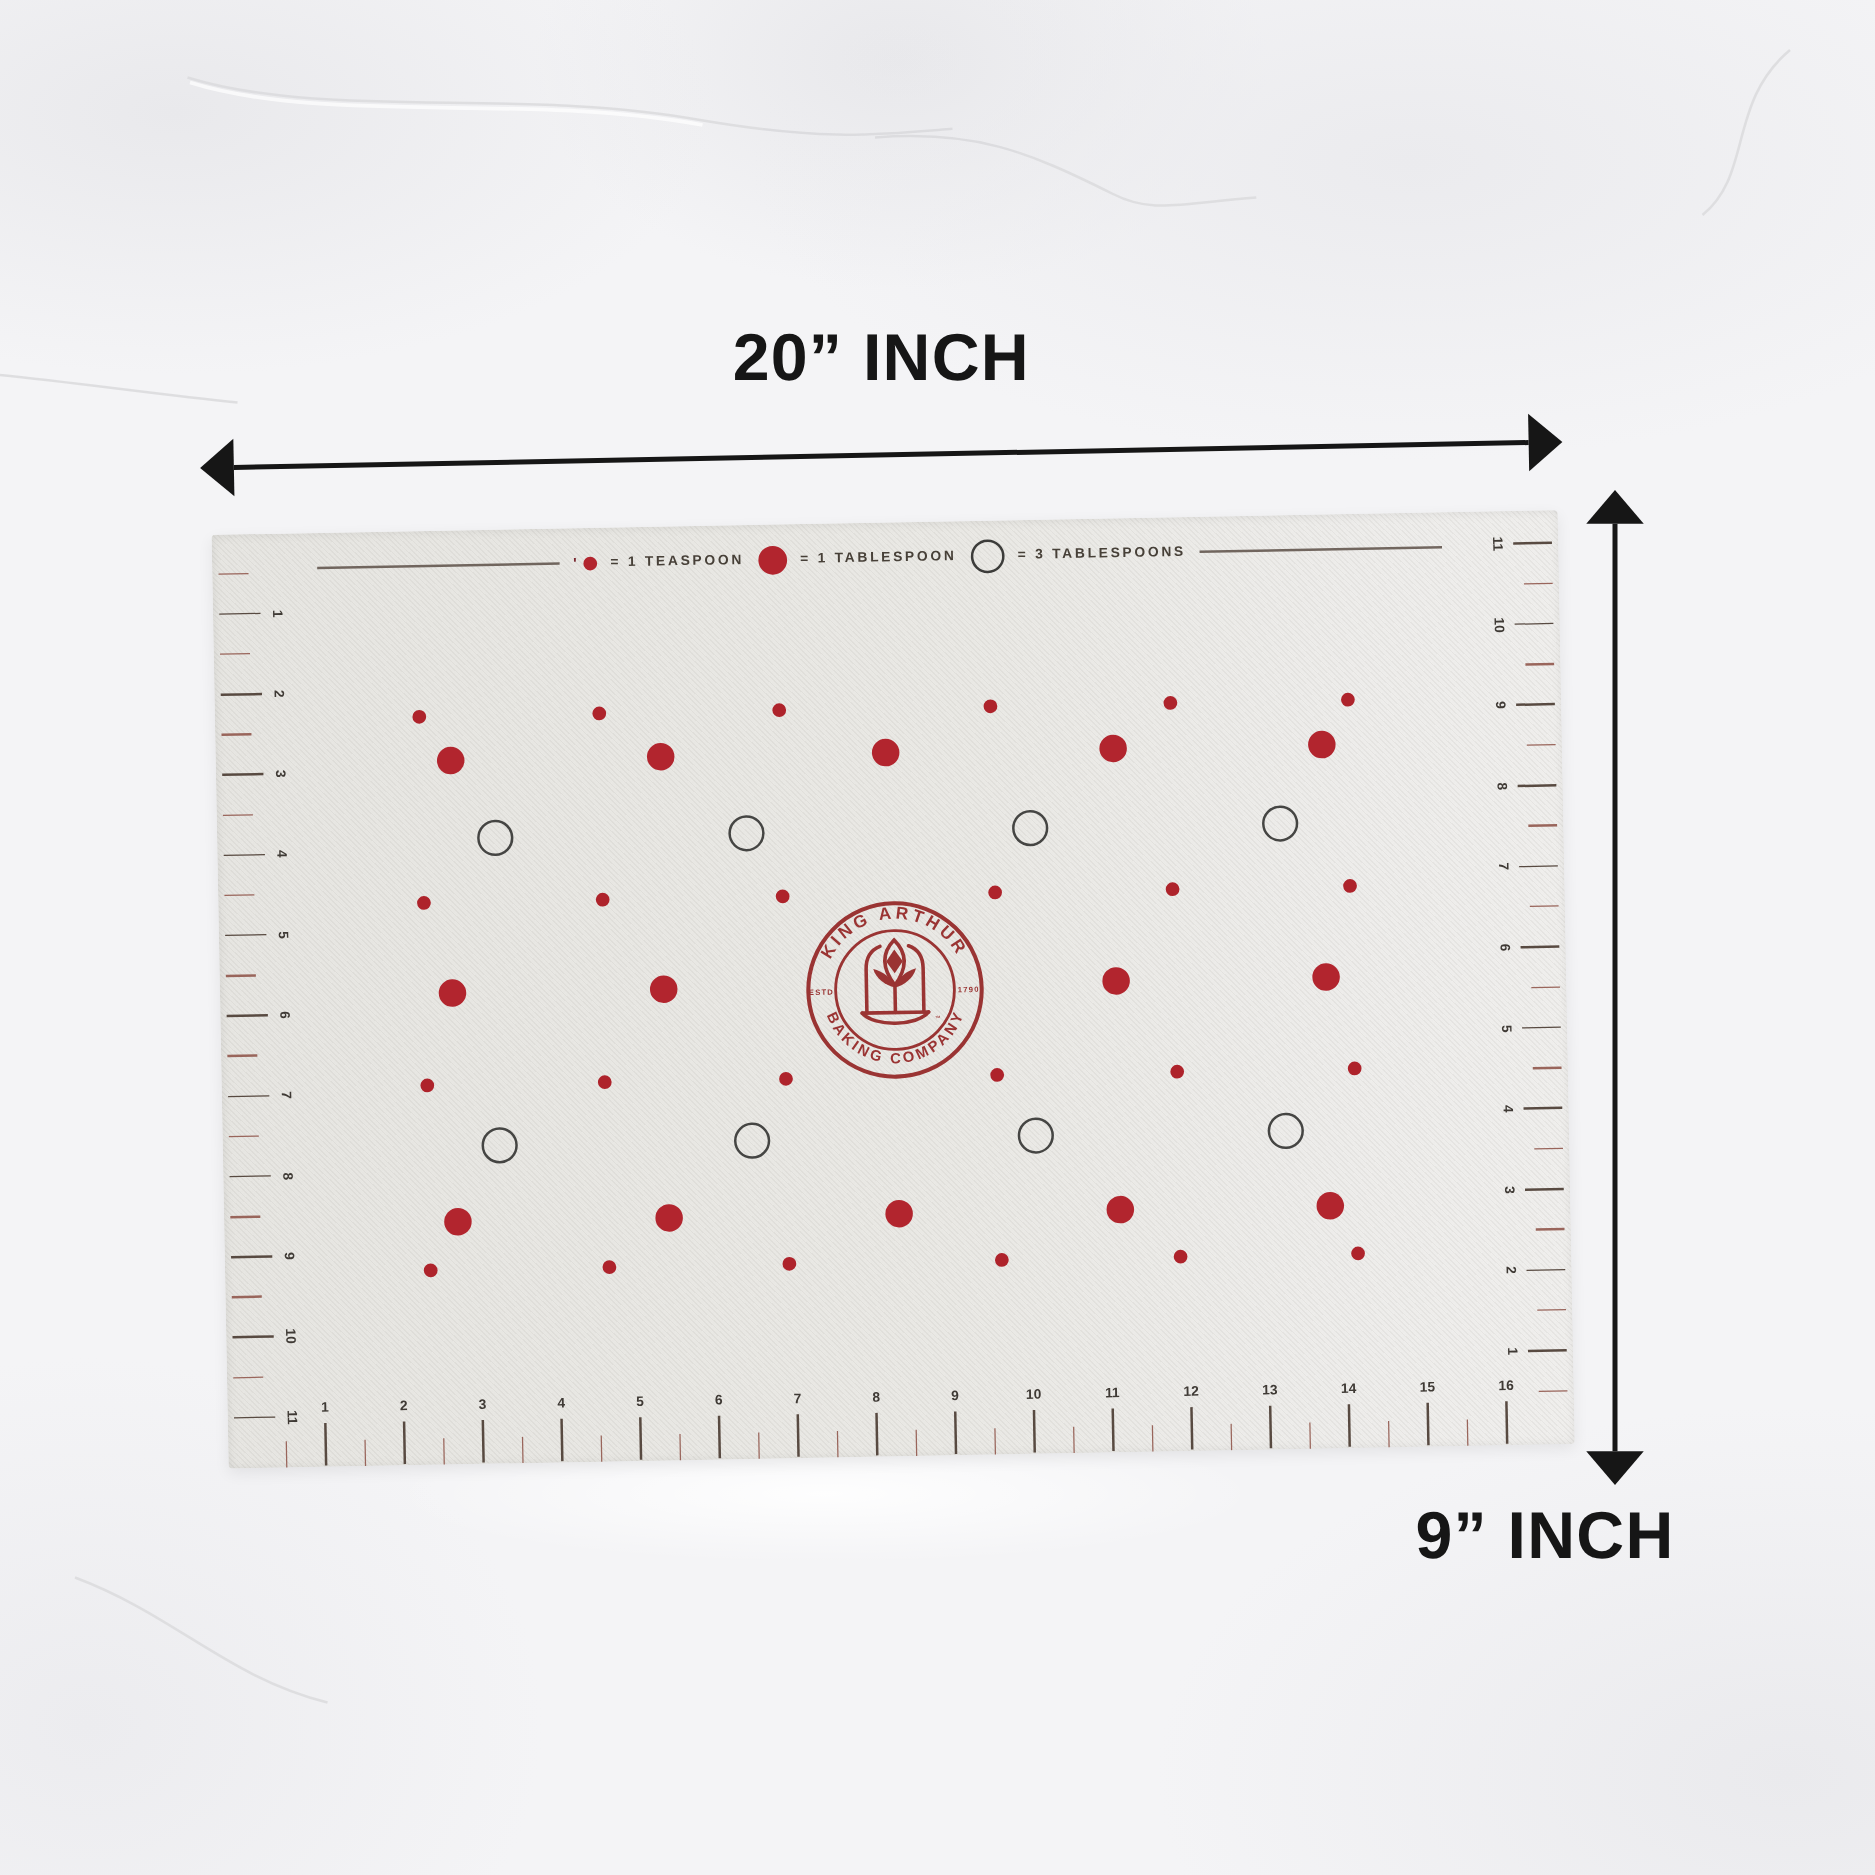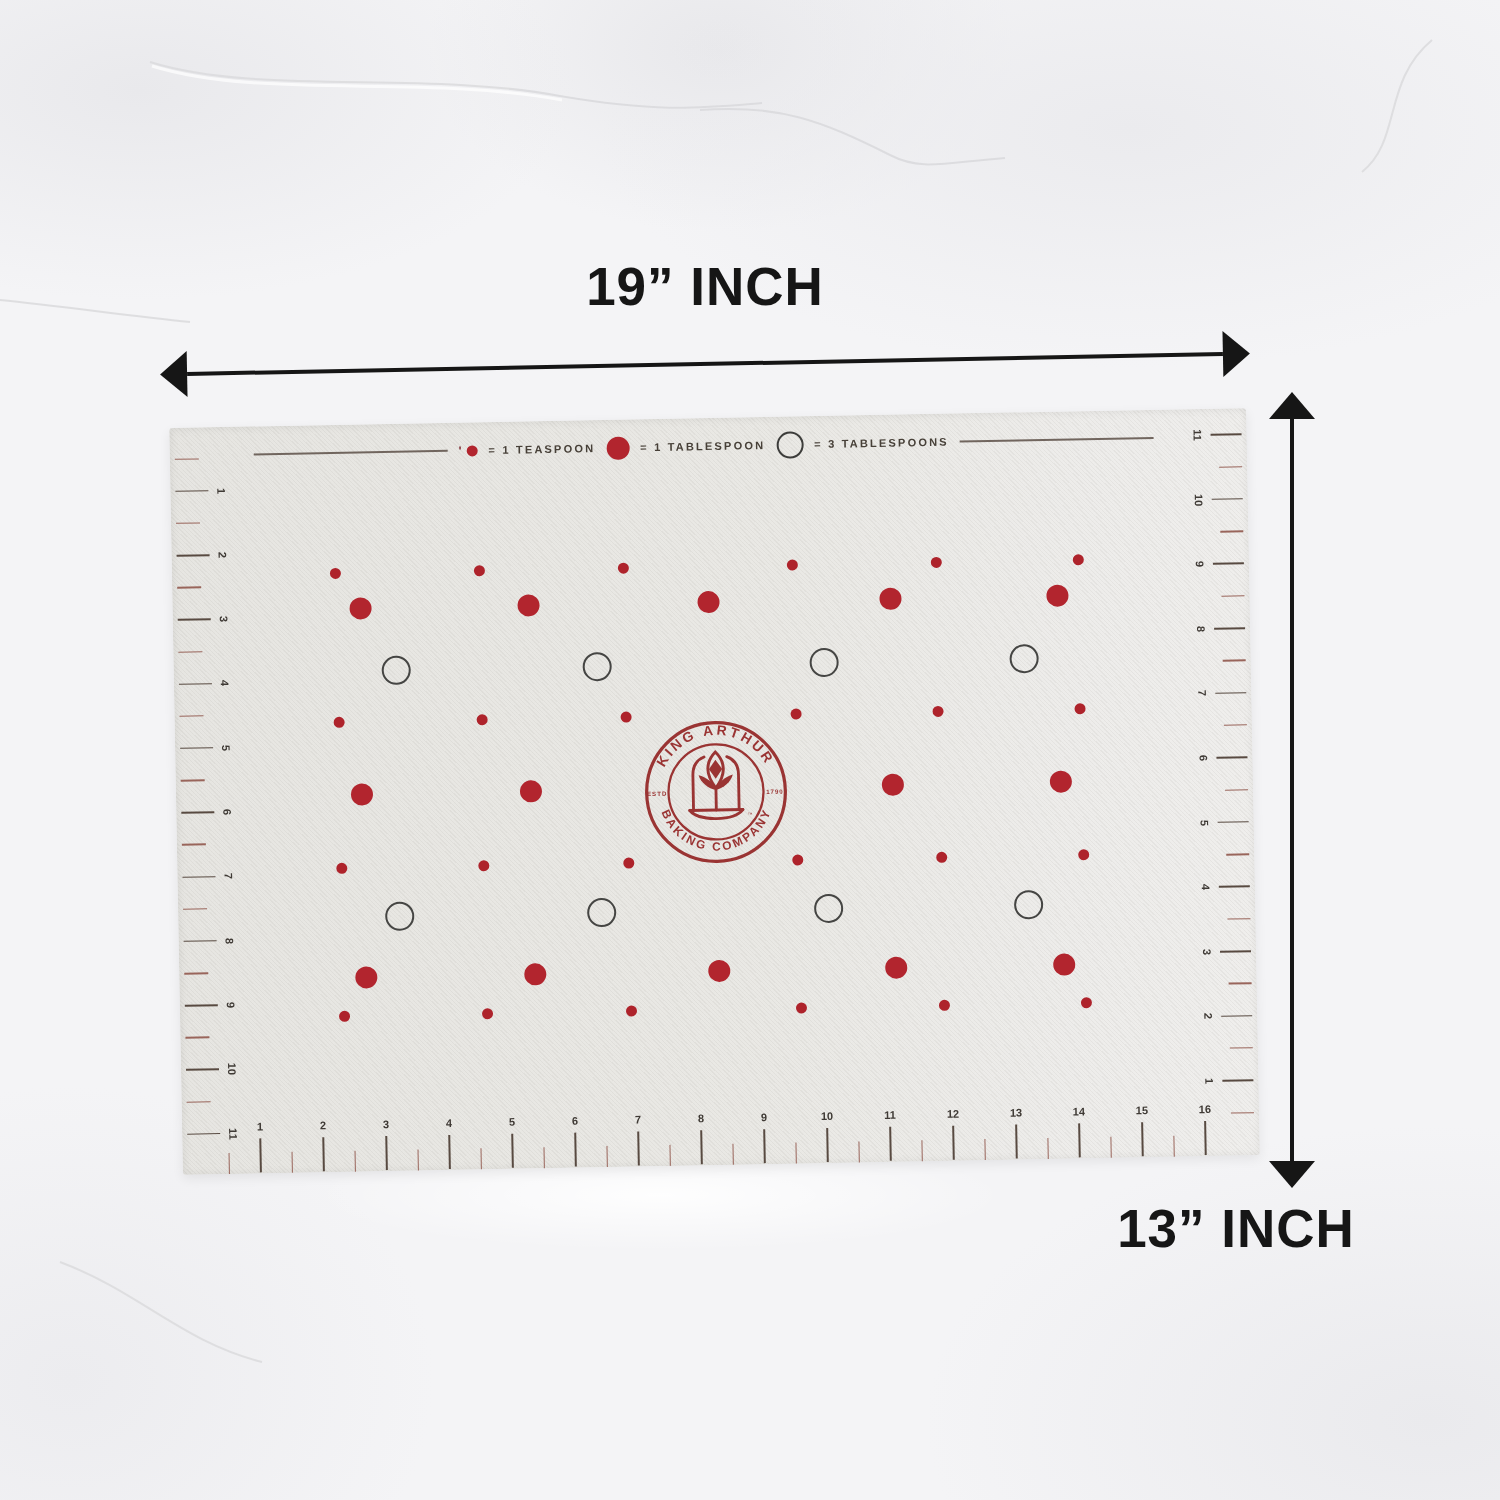--- a/index.html
+++ b/index.html
@@ -92,33 +92,33 @@
     <path d="M700,110 C780,104 822,121 890,155 C921,171 942,163 1005,158"></path>
     <path d="M0,300 C60,306 130,316 190,322"></path>
     <path d="M1432,40 C1382,82 1402,140 1362,172"></path>
     <path d="M60,1262 C140,1292 182,1342 262,1362"></path>
   </g>
   <g fill="none" stroke="#ffffff" stroke-width="3" opacity="0.7">
     <path d="M152,66 C262,100 422,74 562,100"></path>
   </g>
 </svg>
 
-<div class="dim-label" id="width-label">19” INCH</div>
+<div class="dim-label" id="width-label">20” INCH</div>
 <div class="h-arrow">
   <div class="head-left"></div>
   <div class="shaft"></div>
   <div class="head-right"></div>
 </div>
 
 <div class="v-arrow">
   <div class="head-up"></div>
   <div class="shaft"></div>
   <div class="head-down"></div>
 </div>
-<div class="dim-label" id="height-label">13” INCH</div>
+<div class="dim-label" id="height-label">9” INCH</div>
 
 <div id="mat">
 
   <div id="legend">
     <div class="rule-line"></div>
     <span class="legend-tick">'</span>
     <span class="dot-small"></span>
     <span class="legend-label">= 1 TEASPOON</span>
     <span class="dot-medium"></span>
     <span class="legend-label">= 1 TABLESPOON</span>

